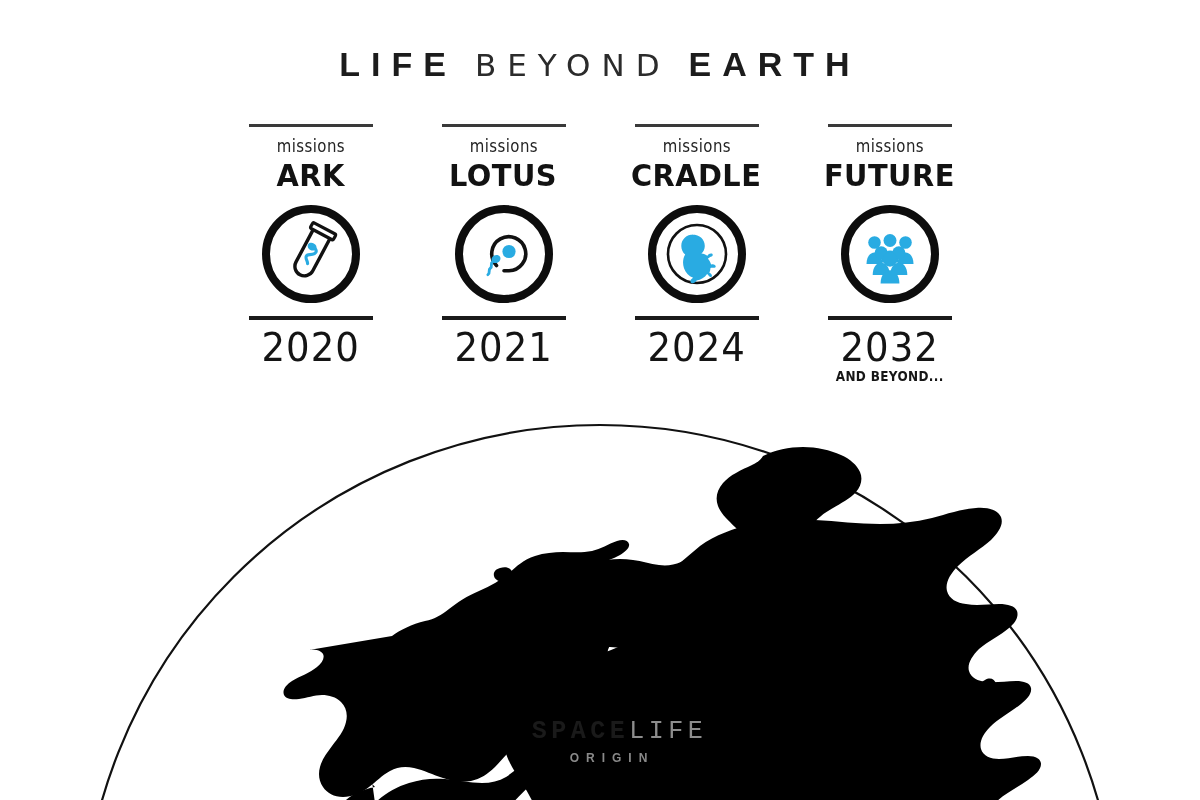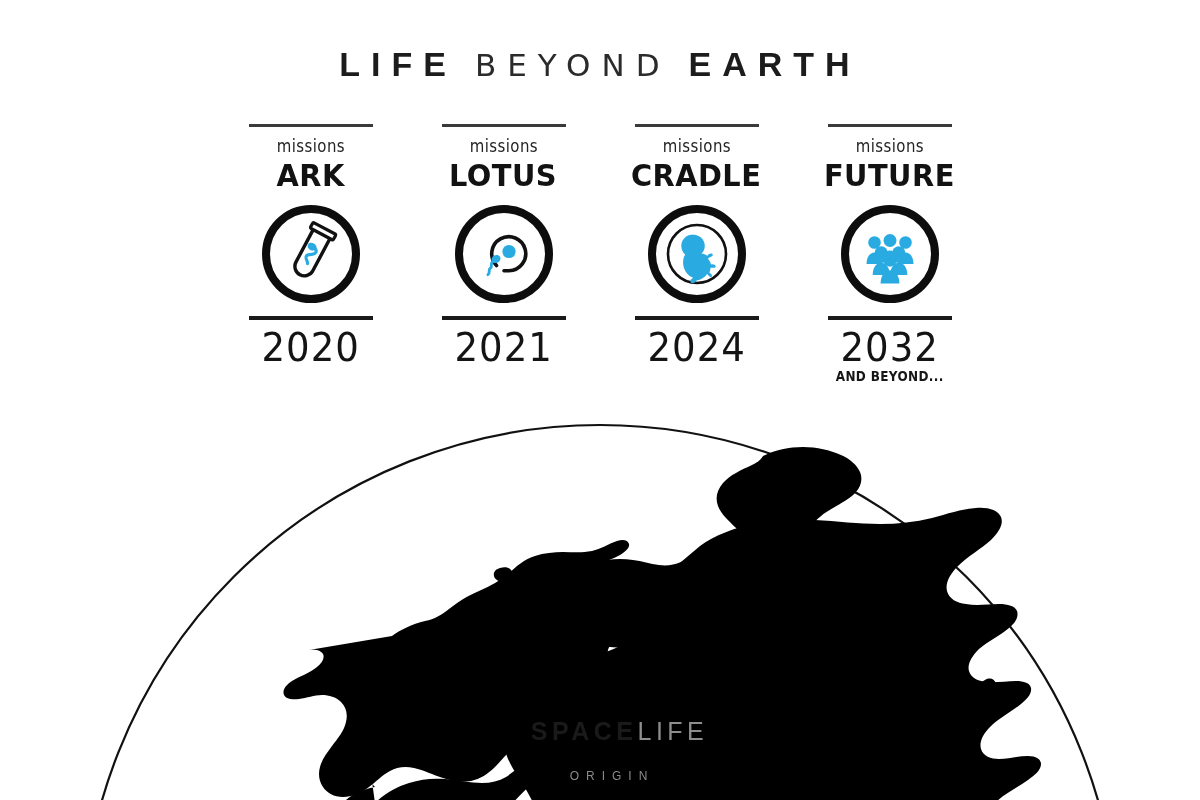--- a/index.html
+++ b/index.html
@@ -139,43 +139,43 @@
   
   .logo {
     position: absolute;
     left: 0;
     top: 718px;
     width: 1200px;
     text-align: center;
     line-height: 1;
   }
   .logo-main {
-    font-family: Liberation Sans, sans-serif;
+    font-family: Liberation Mono, monospace;
     font-size: 25px;
     line-height: 27px;
     white-space: nowrap;
     padding-left: 39px;
   }
   .logo-space {
     font-weight: 700;
     letter-spacing: 4.5px;
     color: #1a1a1a;
   }
   .logo-life {
     font-weight: 400;
     letter-spacing: 4.5px;
     color: #8d8d8d;
   }
   .logo-sub {
     font-family: "Liberation Sans", sans-serif;
     font-size: 12px;
-    font-weight: 400;
+    font-weight: 700;
     letter-spacing: 7px;
     color: #8a8a8a;
-    margin-top: 25px;
+    margin-top: 7px;
     padding-left: 24px;
   }
 </style>
 </head>
 <body>
 
 <div id="page">
 
   <div class="title">
     <span class="w-bold">LIFE</span><span class="gap"></span><span class="w-thin">BEYOND</span><span class="gap"></span><span class="w-bold">EARTH</span>

